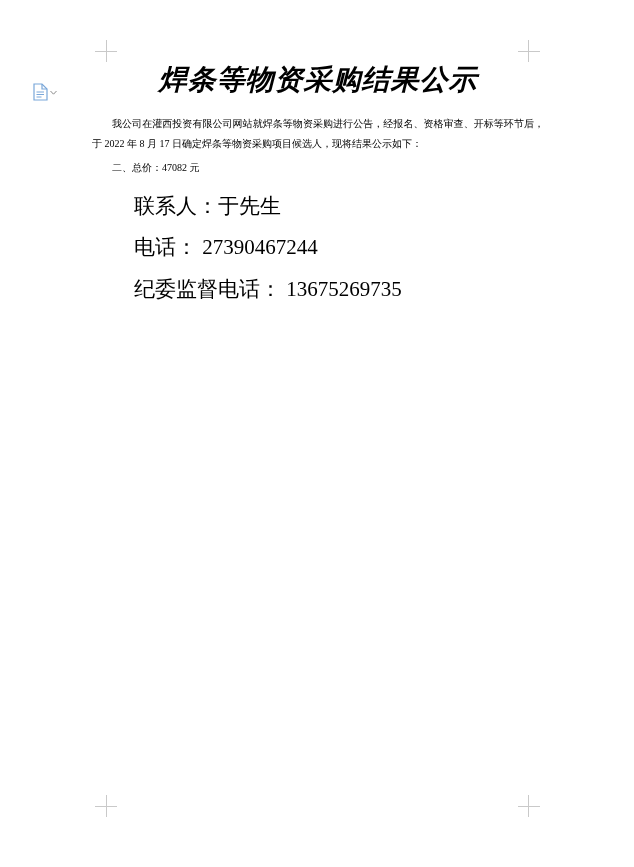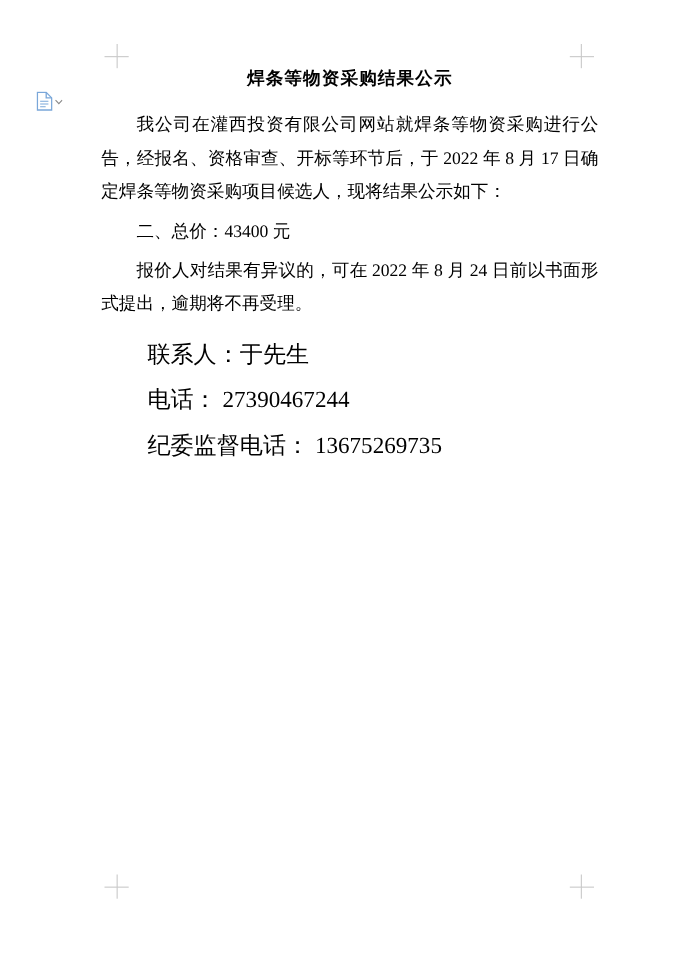--- a/index.html
+++ b/index.html
@@ -54,30 +54,31 @@
     position: absolute;
     left: 92px;
     top: 62px;
     width: 452px;
   }
 
   .doc-title {
     text-align: center;
     font-family: "Liberation Serif", serif;
     font-weight: bold;
-    font-size: 16px;
+    font-size: 28px;
     letter-spacing: 1px;
     color: #000000;
     margin: 0 0 16px 0;
     line-height: 1.3;
+    font-style: italic;
   }
 
   p.para {
     margin: 0 0 5px 0;
-    font-size: 16px;
+    font-size: 10px;
     line-height: 1.92;
     color: #000000;
     text-align: justify;
     text-justify: inter-ideograph;
     text-indent: 2em;
   }
 
   p.contact {
     margin: 0 0 1px 0;
     font-size: 21px;
@@ -120,22 +121,21 @@
         <path d="M0.5 2 L3.5 5.2 L6.5 2" fill="none" stroke="#8a8a8a" stroke-width="1"></path>
       </svg>
     </span>
   </div>
 
   <div class="content">
 
     <h1 class="doc-title">焊条等物资采购结果公示</h1>
 
     <p class="para">我公司在灌西投资有限公司网站就焊条等物资采购进行公告，经报名、资格审查、开标等环节后，于 2022 年 8 月 17 日确定焊条等物资采购项目候选人，现将结果公示如下：</p>
-    <p class="para">二、总价：43400 元</p>
-    <p class="para">报价人对结果有异议的，可在 2022 年 8 月 24 日前以书面形式提出，逾期将不再受理。</p>
+    <p class="para">二、总价：47082 元</p>
 
     <div class="gap-small"></div>
 
     <p class="contact">联系人：于先生</p>
     <p class="contact">电话：  27390467244</p>
     <p class="contact">纪委监督电话：   13675269735</p>
 
   </div>
 
 </div>

